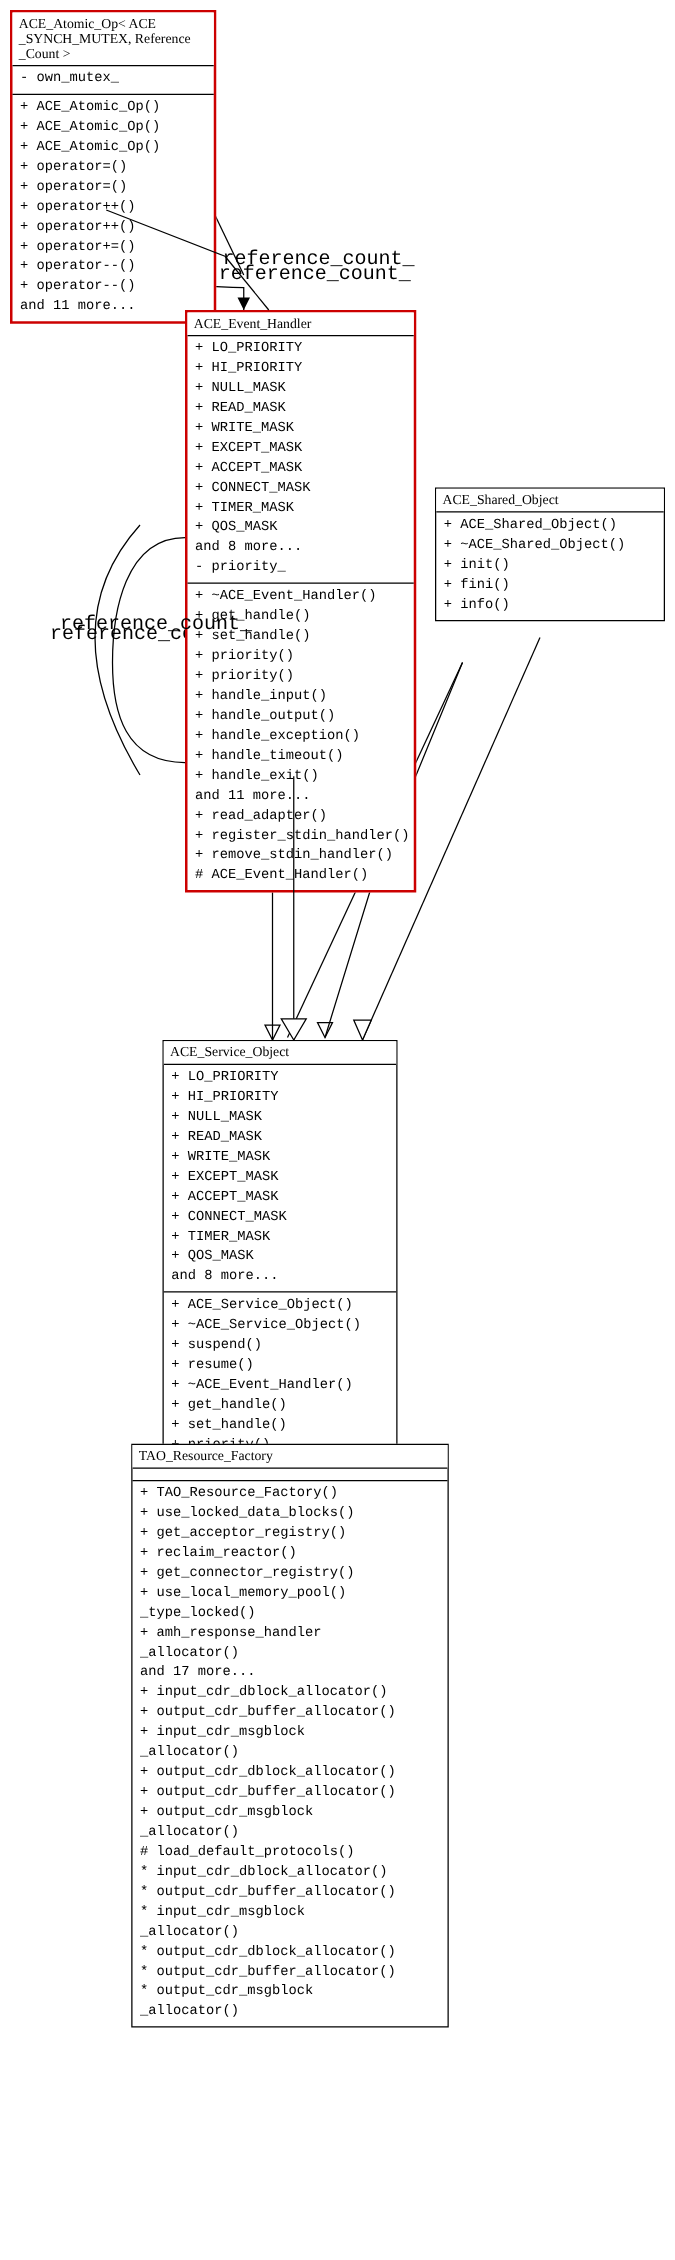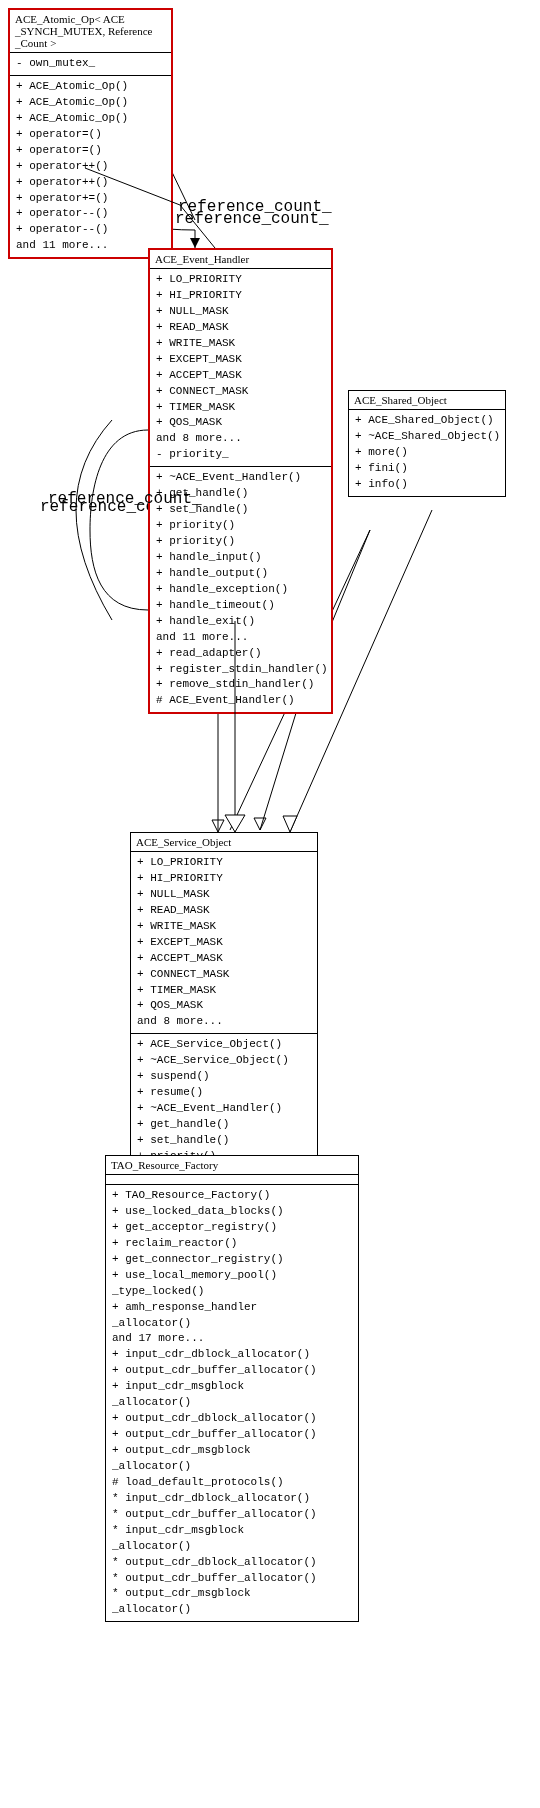--- a/index.html
+++ b/index.html
@@ -151,26 +151,26 @@
       <p>+ handle_timeout()</p>
       <p>+ handle_exit()</p>
       <p>and 11 more...</p>
       <p>+ read_adapter()</p>
       <p>+ register_stdin_handler()</p>
       <p>+ remove_stdin_handler()</p>
       <p># ACE_Event_Handler()</p>
     </div>
   </div>
 
-  <div class="uml-box" style="left:348px; top:390px; width:158px;">
+  <div class="uml-box" style="left:348px; top:390px; width:184px;">
     <div class="uml-title">ACE_Shared_Object</div>
     <div class="uml-section">
       <p>+ ACE_Shared_Object()</p>
       <p>+ ~ACE_Shared_Object()</p>
-      <p>+ more()</p>
+      <p>+ init()</p>
       <p>+ fini()</p>
       <p>+ info()</p>
     </div>
   </div>
 
   <div class="label-text" style="left:48px; top:490px;">reference_count_</div>
 
   <svg class="connectors" style="position:absolute;top:0;left:0;pointer-events:none;">
 
     <line x1="85" y1="168" x2="180" y2="205" stroke="#000" stroke-width="1"></line>

